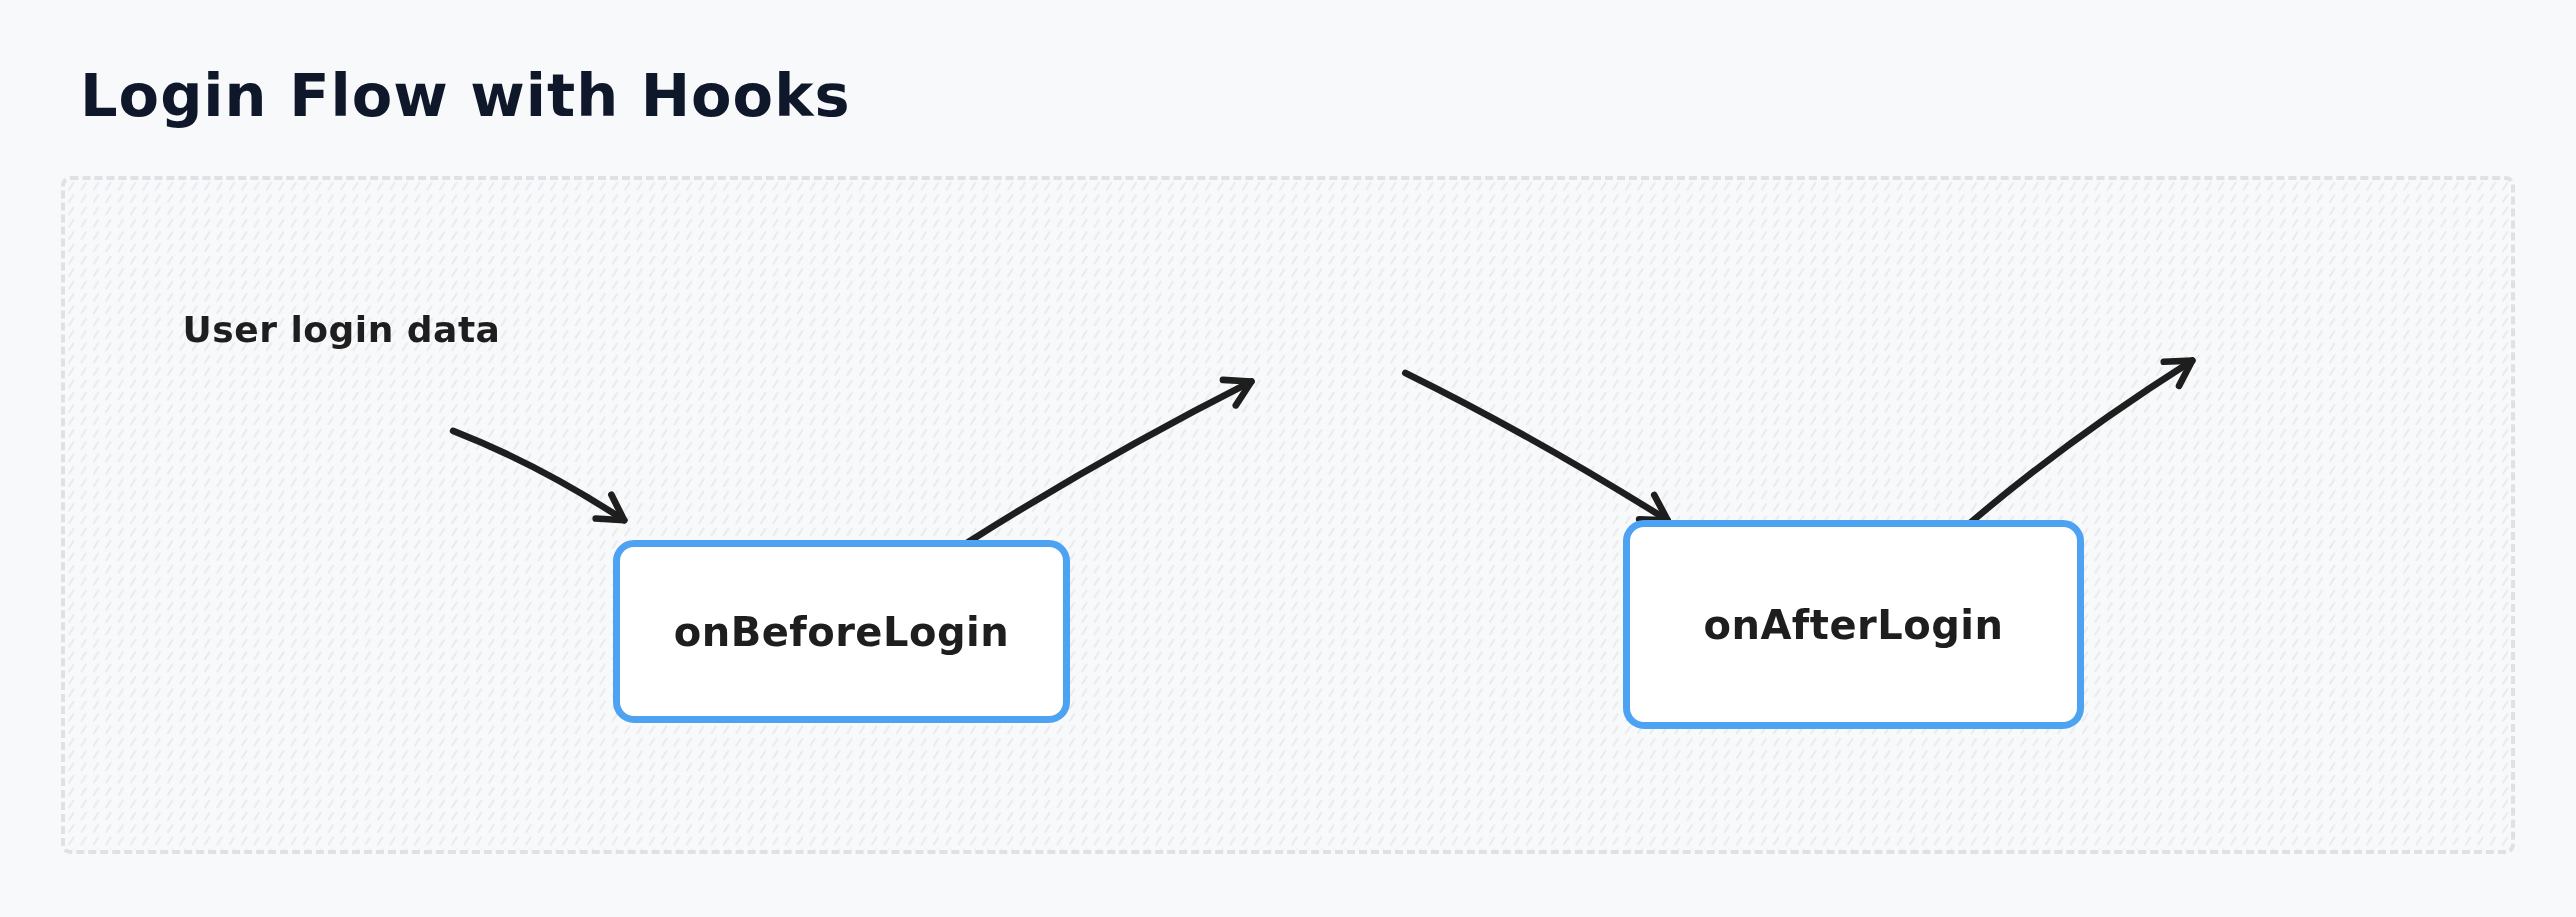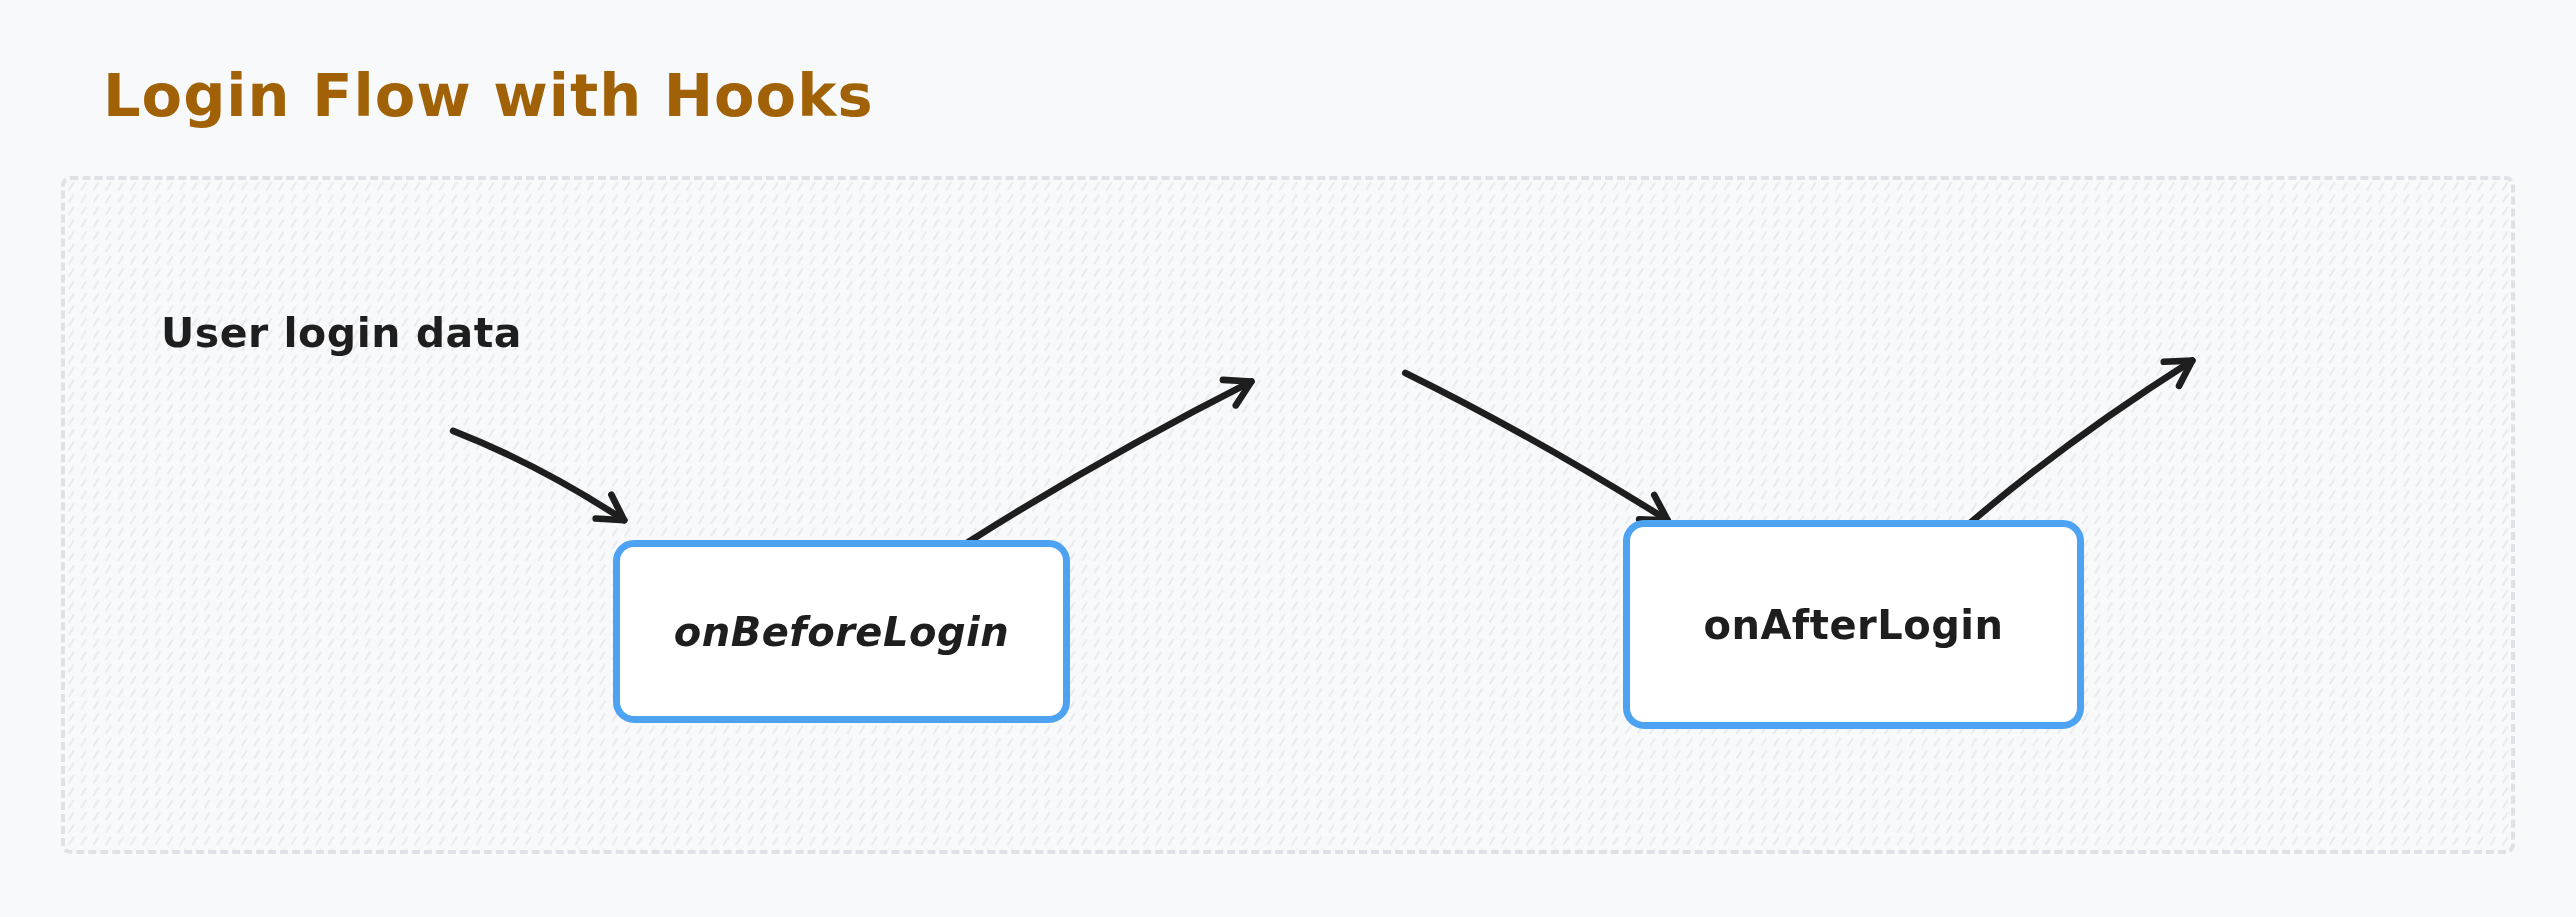--- a/index.html
+++ b/index.html
@@ -6,23 +6,22 @@
   body {
     width: 2576px; height: 917px;
     background: #f8f9fa;
     font-family: "DejaVu Sans", "Liberation Sans", sans-serif;
     overflow: hidden;
   }
   .stage { position: relative; width: 2576px; height: 917px; }
 
   .page-title {
     position: absolute; left: 80px; top: 61px;
-    font-size: 59px; font-weight: 800; color: #a16207;
+    font-size: 59px; font-weight: 800; color: #0f172a;
     letter-spacing: 1px;
-    margin-left: 23px;
   }
 
   .canvas {
     position: absolute; left: 61px; top: 176px;
     width: 2446px; height: 670px;
     border: 4.8px dashed #dee1e6;
     border-radius: 9.5px;
     background: #f8f9fa;
   }
   .hatch-svg, .arrows-svg {
@@ -34,26 +33,26 @@
   .node {
     position: absolute;
     background: #ffffff;
     border: 7.6px solid #4da3f2;
     border-radius: 21px;
     display: flex; align-items: center; justify-content: center;
     font-size: 40px; font-weight: 700; color: #1e1e1e;
     letter-spacing: 0.5px;
     box-sizing: border-box;
   }
-  .node-before { left: 548px;  top: 360px; width: 457px; height: 183px; font-style: italic; }
+  .node-before { left: 548px;  top: 360px; width: 457px; height: 183px; }
   .node-after  { left: 1558px; top: 340px; width: 461px; height: 209px; }
 
   .annotation {
     position: absolute;
-    font-size: 41px; font-weight: 700; color: #1e1e1e;
+    font-size: 36px; font-weight: 700; color: #1e1e1e;
     text-align: center; line-height: 1.55;
     letter-spacing: 0.5px;
   }
   .annotation-received { left: 53px;   top: 122px; width: 447px; }
   .annotation-session  { left: 1032px; top: 116px; width: 447px; }
   .annotation-logged   { left: 1973px; top: 98px; width: 418px; }
 </style>
 </head>
 <body>
 

